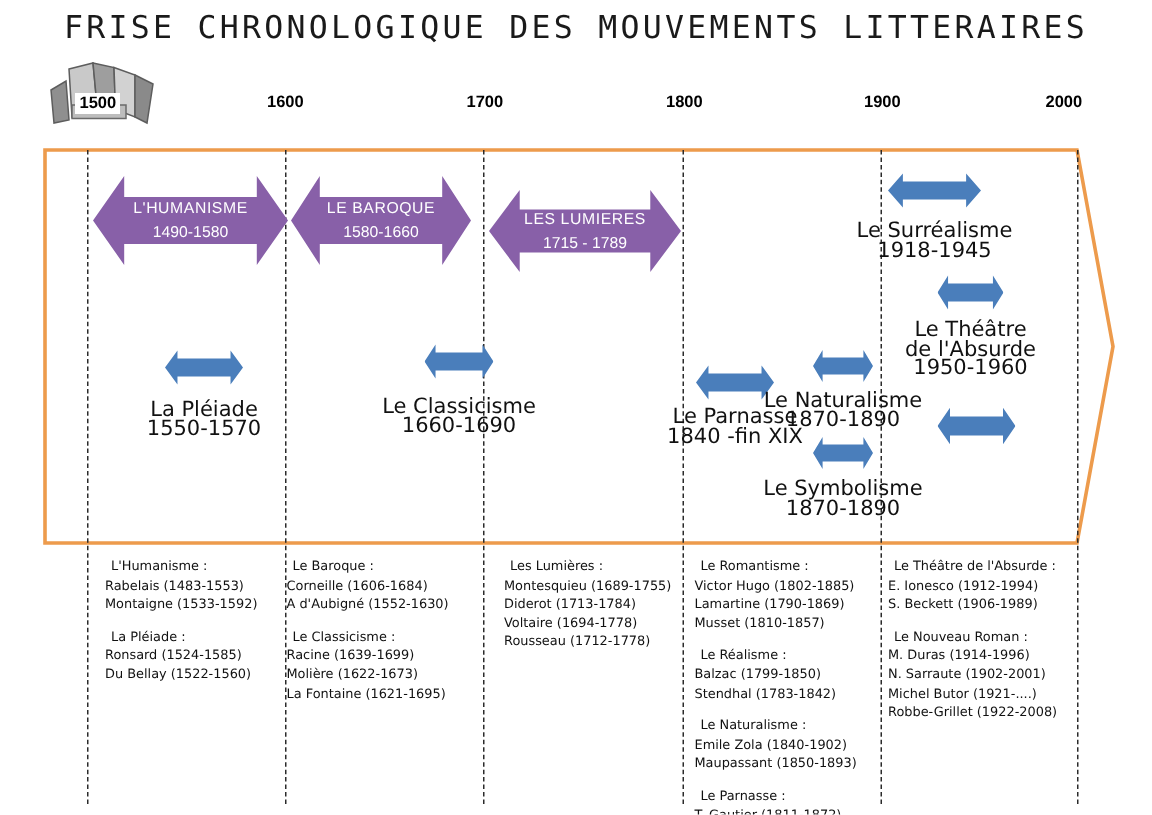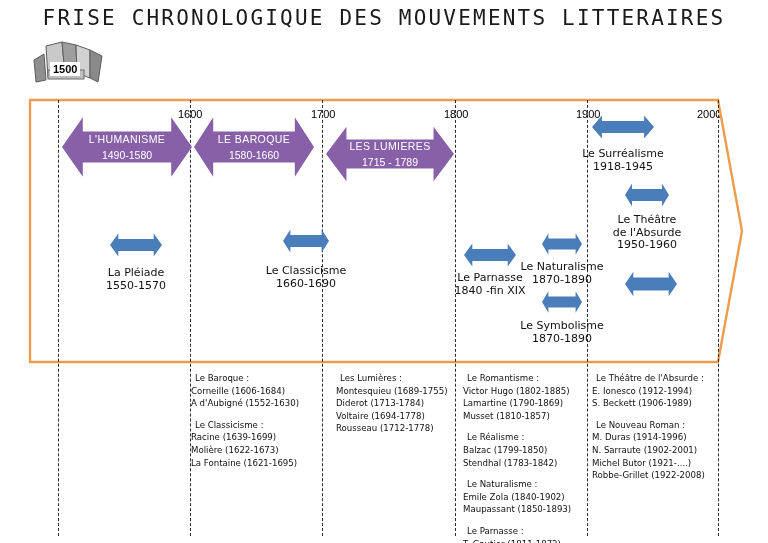--- a/index.html
+++ b/index.html
@@ -20,21 +20,21 @@
 
   
   .books{position:absolute;left:32px;top:40px;width:74px;height:46px;}
   .yearbadge{
     position:absolute;left:50px;top:62px;
     font-size:11px;font-weight:bold;color:#000;background:#fff;
     padding:1px 3px;z-index:4;
   }
 
   
-  .cent{position:absolute;top:62px;font-size:11px;font-weight:normal;color:#000;margin-top:46px;}
+  .cent{position:absolute;top:62px;font-size:11px;font-weight:bold;color:#000;}
 
   
   .frame{position:absolute;left:28px;top:98px;width:716px;height:266px;}
 
   
   .vline{
     position:absolute;top:100px;width:0;height:436px;
     border-left:1.6px dashed #2b2b2b;
   }
 
@@ -47,21 +47,21 @@
     clip-path:polygon(0% 50%,16% 12%,16% 30%,84% 30%,84% 12%,100% 50%,84% 88%,84% 70%,16% 70%,16% 88%);
   }
   .arrow.purple{background:#8860a8;}
   .arrow.blue{background:#4a7ebb;}
   .arrow .ttl{font-size:10.5px;line-height:12px;letter-spacing:.4px;}
   .arrow .yrs{font-size:10.5px;line-height:13px;margin-top:4px;}
 
   .capt{
     position:absolute;text-align:center;
     font-family:"DejaVu Sans","Liberation Sans",sans-serif;
-    font-size:11px;line-height:12.5px;color:#111;white-space:nowrap;
+    font-size:14px;line-height:12.5px;color:#111;white-space:nowrap;
   }
 
   
   .col{
     position:absolute;top:372px;
     font-family:"DejaVu Sans","Liberation Sans",sans-serif;
     font-size:8.6px;line-height:12.6px;color:#111;
   }
   .col .grp{margin-bottom:9px;}
   .col .hd{margin-left:4px;}
@@ -156,20 +156,32 @@
 
   <div class="arrow blue" style="left:625px;top:180px;width:44px;height:30px"></div>
   <div class="capt" style="left:589px;top:214px;width:116px">
     <div>Le Théâtre</div>
     <div>de l'Absurde</div>
     <div>1950-1960</div>
   </div>
 
   <div class="arrow blue" style="left:625px;top:268px;width:52px;height:32px"></div>
 
+  <div class="col" style="left:70px;width:118px">
+      <div class="grp">
+        <div class="hd">L'Humanisme :</div>
+        <div class="it">Rabelais (1483-1553)</div>
+        <div class="it">Montaigne (1533-1592)</div>
+      </div>
+      <div class="grp">
+        <div class="hd">La Pléiade :</div>
+        <div class="it">Ronsard (1524-1585)</div>
+        <div class="it">Du Bellay (1522-1560)</div>
+      </div>
+    </div>
   <div class="col" style="left:191px;width:120px">
       <div class="grp">
         <div class="hd">Le Baroque :</div>
         <div class="it">Corneille (1606-1684)</div>
         <div class="it">A d'Aubigné (1552-1630)</div>
       </div>
       <div class="grp">
         <div class="hd">Le Classicisme :</div>
         <div class="it">Racine (1639-1699)</div>
         <div class="it">Molière (1622-1673)</div>

